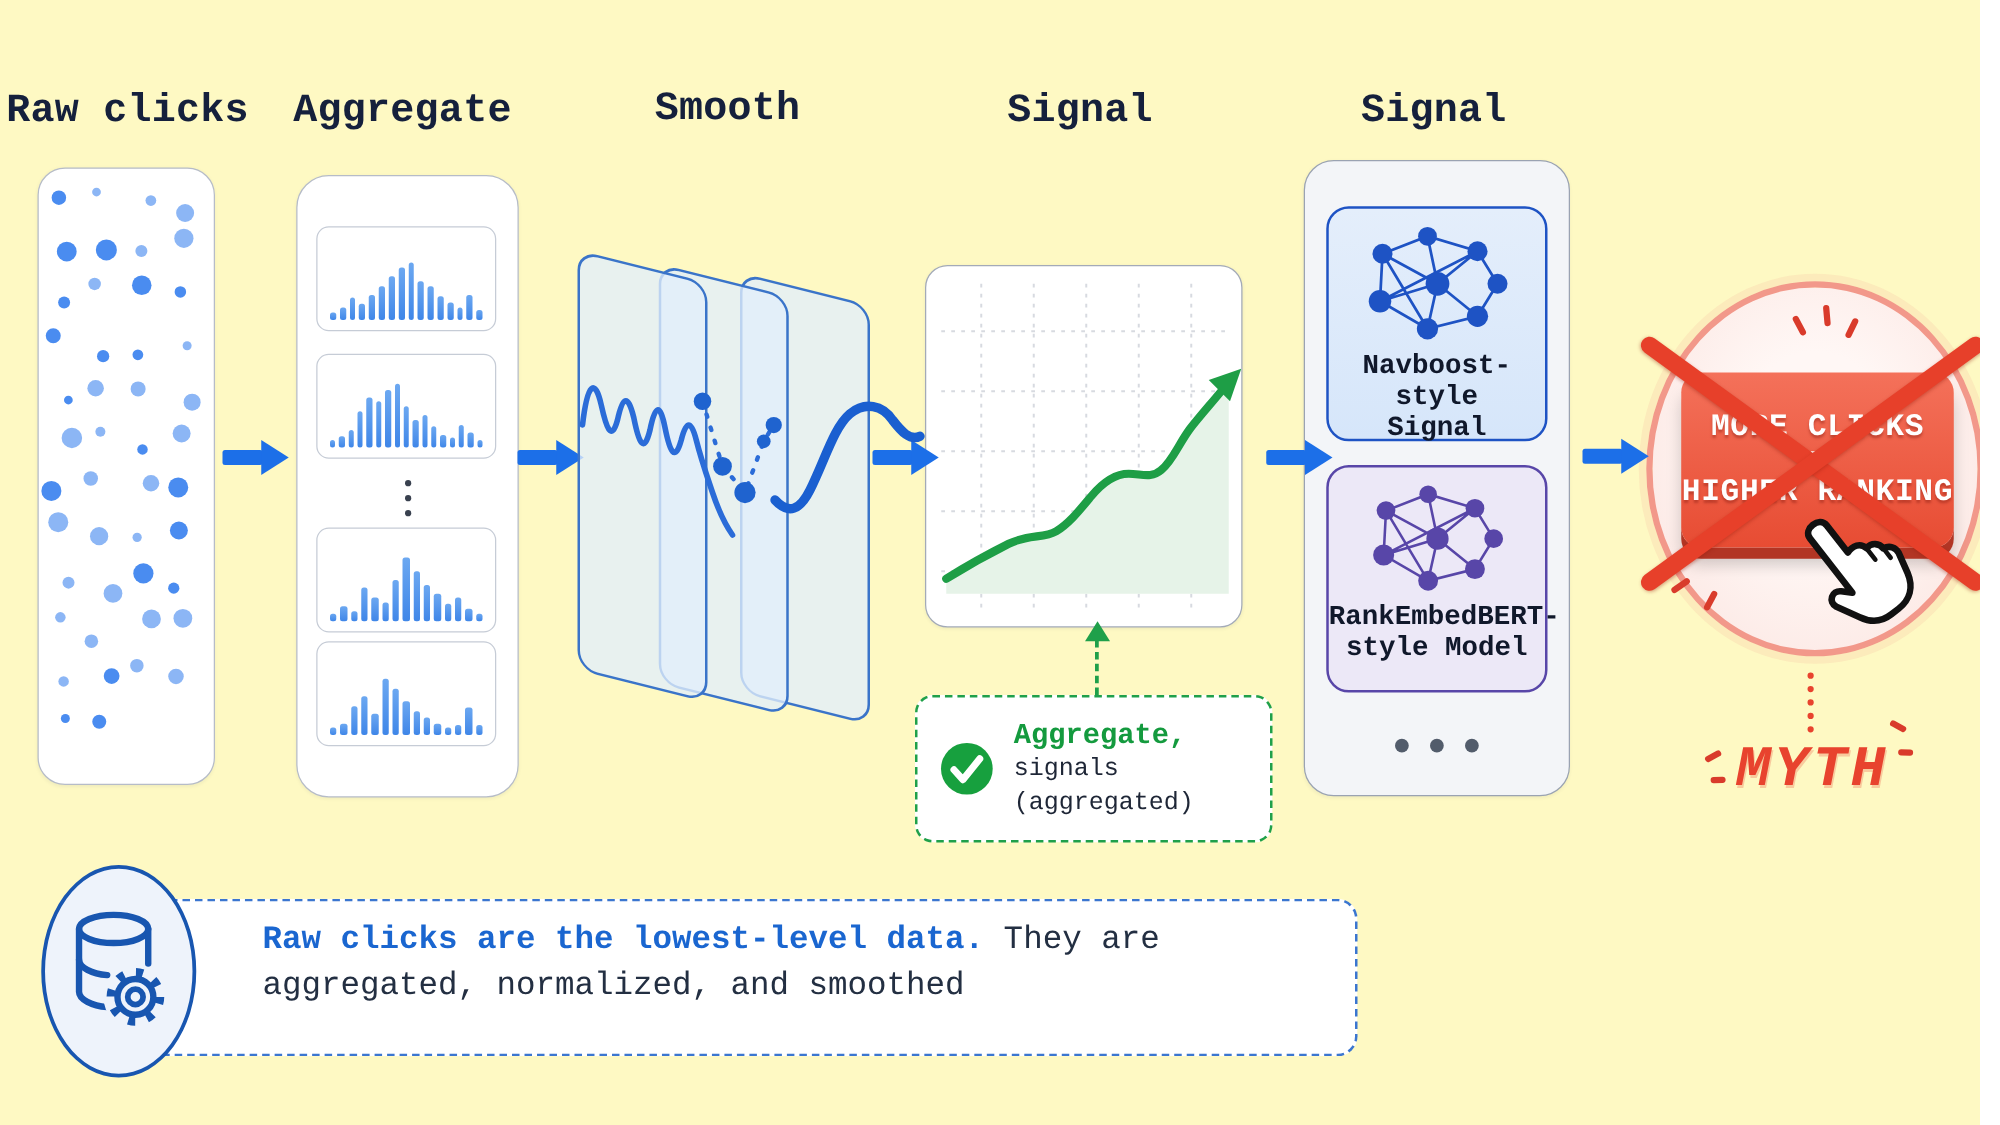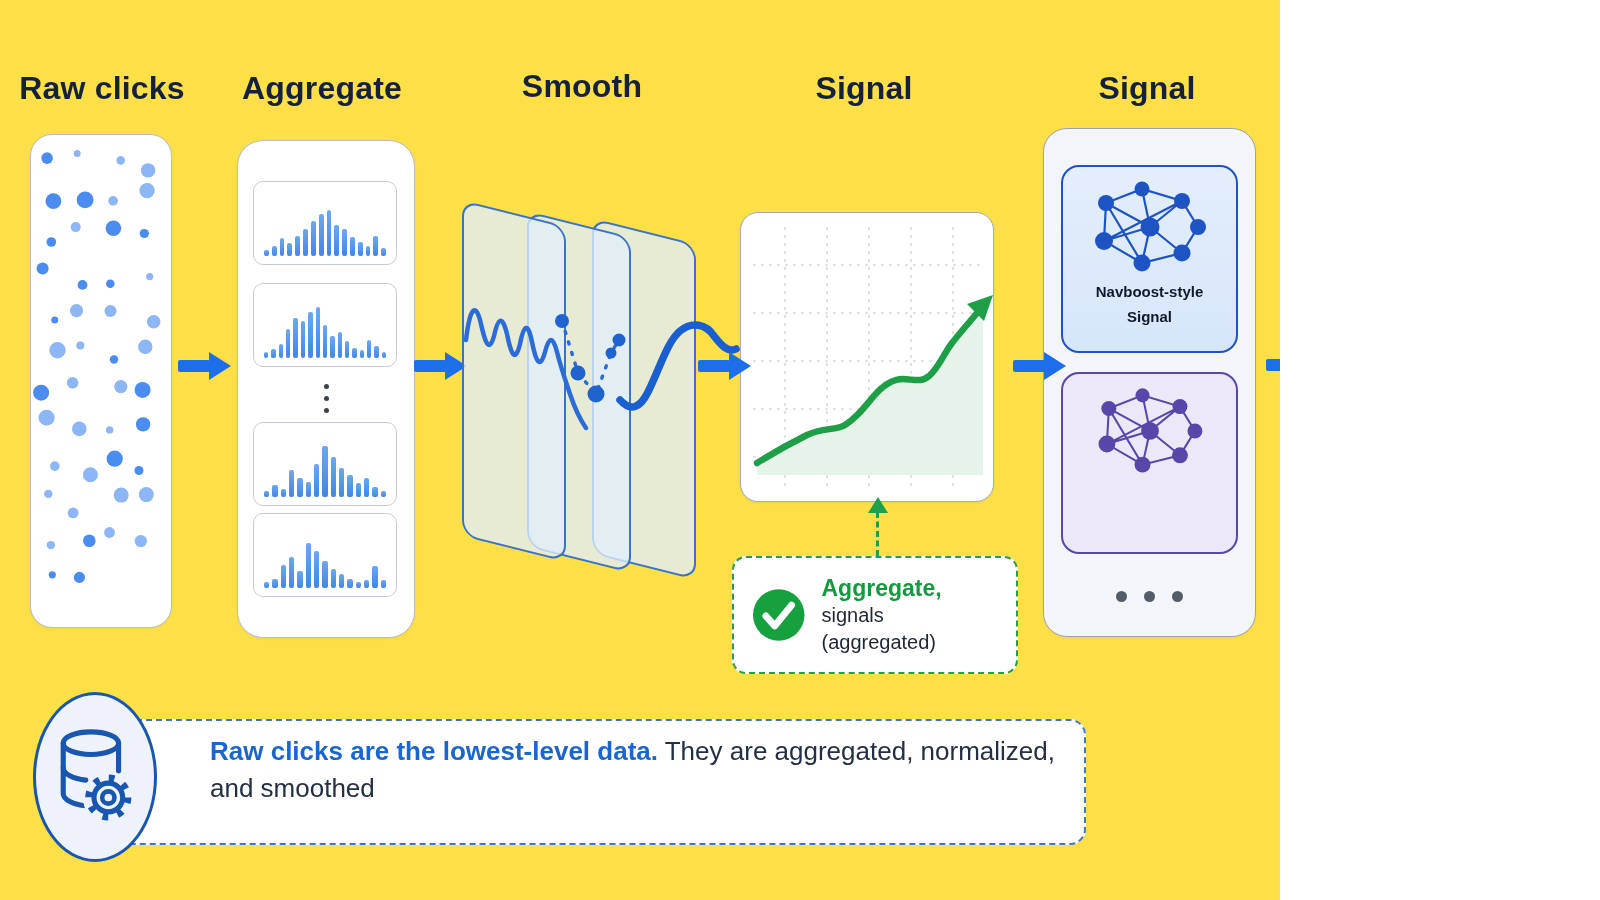--- a/index.html
+++ b/index.html
@@ -1,17 +1,17 @@
 <!DOCTYPE html>
 <html><head>
 <meta charset="utf-8">
 <style>
   html,body{margin:0;padding:0;background:#ffffff;}
-  .stage{position:relative;width:1280px;height:900px;background:#fde047;overflow:hidden;
-         font-family:Liberation Sans, sans-serif;}
+  .stage{position:relative;width:1584px;height:900px;background:#fef9c3;overflow:hidden;
+         font-family:Liberation Mono, monospace;}
 
   
   .col-title{position:absolute;transform:translateX(-50%);font-size:32px;font-weight:700;
              color:#15203c;letter-spacing:.2px;white-space:nowrap;}
 
   
   .arrow{position:absolute;display:flex;align-items:center;z-index:4;}
   .arrow .shaft{width:32px;height:12px;background:#1c6fe8;border-radius:2px;}
   .arrow .head{width:0;height:0;border-top:14px solid transparent;border-bottom:14px solid transparent;
                border-left:22px solid #1c6fe8;margin-left:-1px;}
@@ -49,21 +49,21 @@
   .callout .txt{margin-left:16px;line-height:27px;}
   .callout .t1{color:#149a3e;font-weight:700;font-size:23px;}
   .callout .t2{color:#1e2636;font-size:20px;font-weight:500;}
 
   
   .train-panel{position:absolute;left:1043px;top:128px;width:211px;height:507px;background:#f3f5f8;
                border:1.5px solid #9aa3b2;border-radius:24px;box-shadow:0 1px 3px rgba(20,40,80,.06);}
   .model-card{position:absolute;left:17px;width:177px;border-radius:18px;text-align:center;box-sizing:border-box;padding-top:12px;}
   .model-card.blue{top:36px;height:188px;background:linear-gradient(180deg,#e4eefb,#d6e6fa);border:2px solid #1e53c4;}
   .model-card.purple{top:243px;height:182px;background:#ece8f7;border:2px solid #5846a8;}
-  .model-name{font-size:15px;font-weight:700;color:#10182b;line-height:25px;margin-top:2px;text-align:center;}
+  .model-name{font-size:22px;font-weight:700;color:#10182b;line-height:25px;margin-top:2px;text-align:center;}
   .train-ellipsis{position:absolute;left:0;right:0;top:462px;display:flex;justify-content:center;gap:17px;}
   .train-ellipsis i{width:11px;height:11px;border-radius:50%;background:#525c6b;}
 
   
   .myth-circle{position:absolute;left:1317px;top:225px;width:260px;height:290px;border-radius:50%;
                border:5px solid #f2988a;background:radial-gradient(ellipse at 50% 45%,#fff7f5 35%,#fbe3de 100%);
                box-shadow:0 0 0 6px rgba(242,152,138,.15);z-index:3;}
   .myth-button{position:absolute;left:1345px;top:298px;width:218px;height:140px;border-radius:16px;
                background:linear-gradient(180deg,#f4715a,#e74c33);z-index:5;display:flex;flex-direction:column;
                align-items:center;justify-content:center;box-shadow:0 9px 0 #b23524,0 14px 12px rgba(0,0,0,.18);}
@@ -336,20 +336,24 @@
           <circle cx="20" cy="24" r="8"></circle>
             <circle cx="56" cy="10" r="7.5"></circle>
             <circle cx="96" cy="22" r="8"></circle>
           <circle cx="112" cy="48" r="8"></circle>
             <circle cx="96" cy="74" r="8.5"></circle>
             <circle cx="56" cy="84" r="8.5"></circle>
           <circle cx="18" cy="62" r="9"></circle>
             <circle cx="64" cy="48" r="9.5"></circle>
         </g>
       </svg>
+      <div class="model-name">
+        <div>RankEmbedBERT-</div>
+        <div>style Model</div>
+      </div>
     </div>
     <div class="train-ellipsis">
         <i></i>
         <i></i>
         <i></i>
       </div>
   </div>
 
   <div class="myth-circle"></div>
   <div class="spark" style="left:1437px;top:252px;transform:rotate(-28deg);"></div>
@@ -367,20 +371,21 @@
   <svg class="hand" width="96" height="106" viewBox="0 0 90 100">
     <path d="M30 14 C30 5 46 5 46 14 L46 40 C52 38 58 40 59 46 C65 45 69 49 69 54 C74 55 77 59 76 64
              L72 80 C69 91 61 97 50 97 L43 97 C34 97 27 92 23 84 L14 67 C11 60 19 55 24 60 L30 66 Z" fill="#ffffff" stroke="#111111" stroke-width="5" stroke-linejoin="round"></path>
     <path d="M59 48 L59 57 M69 56 L69 63" fill="none" stroke="#111111" stroke-width="3.5" stroke-linecap="round"></path>
   </svg>
   <div class="myth-dotline"></div>
   <div class="spark" style="left:1368px;top:598px;height:14px;transform:rotate(62deg);"></div>
   <div class="spark" style="left:1372px;top:618px;height:12px;transform:rotate(88deg);"></div>
   <div class="spark" style="left:1516px;top:574px;height:14px;transform:rotate(-62deg);"></div>
   <div class="spark" style="left:1522px;top:596px;height:12px;transform:rotate(-88deg);"></div>
+  <div class="myth-label">MYTH</div>
 
   <div class="note-box"></div>
   <div class="note-badge">
     <svg width="82" height="104" viewBox="0 0 80 100">
       <ellipse cx="36" cy="17" rx="27" ry="11" fill="#eef3fb" stroke="#1856b0" stroke-width="5"></ellipse>
       <path d="M9 17 V66 C9 72 19 77 31 78" fill="none" stroke="#1856b0" stroke-width="5" stroke-linecap="round"></path>
       <path d="M63 17 V44" fill="none" stroke="#1856b0" stroke-width="5" stroke-linecap="round"></path>
       <path d="M9 41 C9 47 19 52 31 53" fill="none" stroke="#1856b0" stroke-width="5" stroke-linecap="round"></path>
       <circle cx="53" cy="70" r="25" fill="#eef3fb"></circle>
       <circle cx="53" cy="70" r="19" fill="none" stroke="#1856b0" stroke-width="7" stroke-dasharray="5.5 9.4"></circle>

